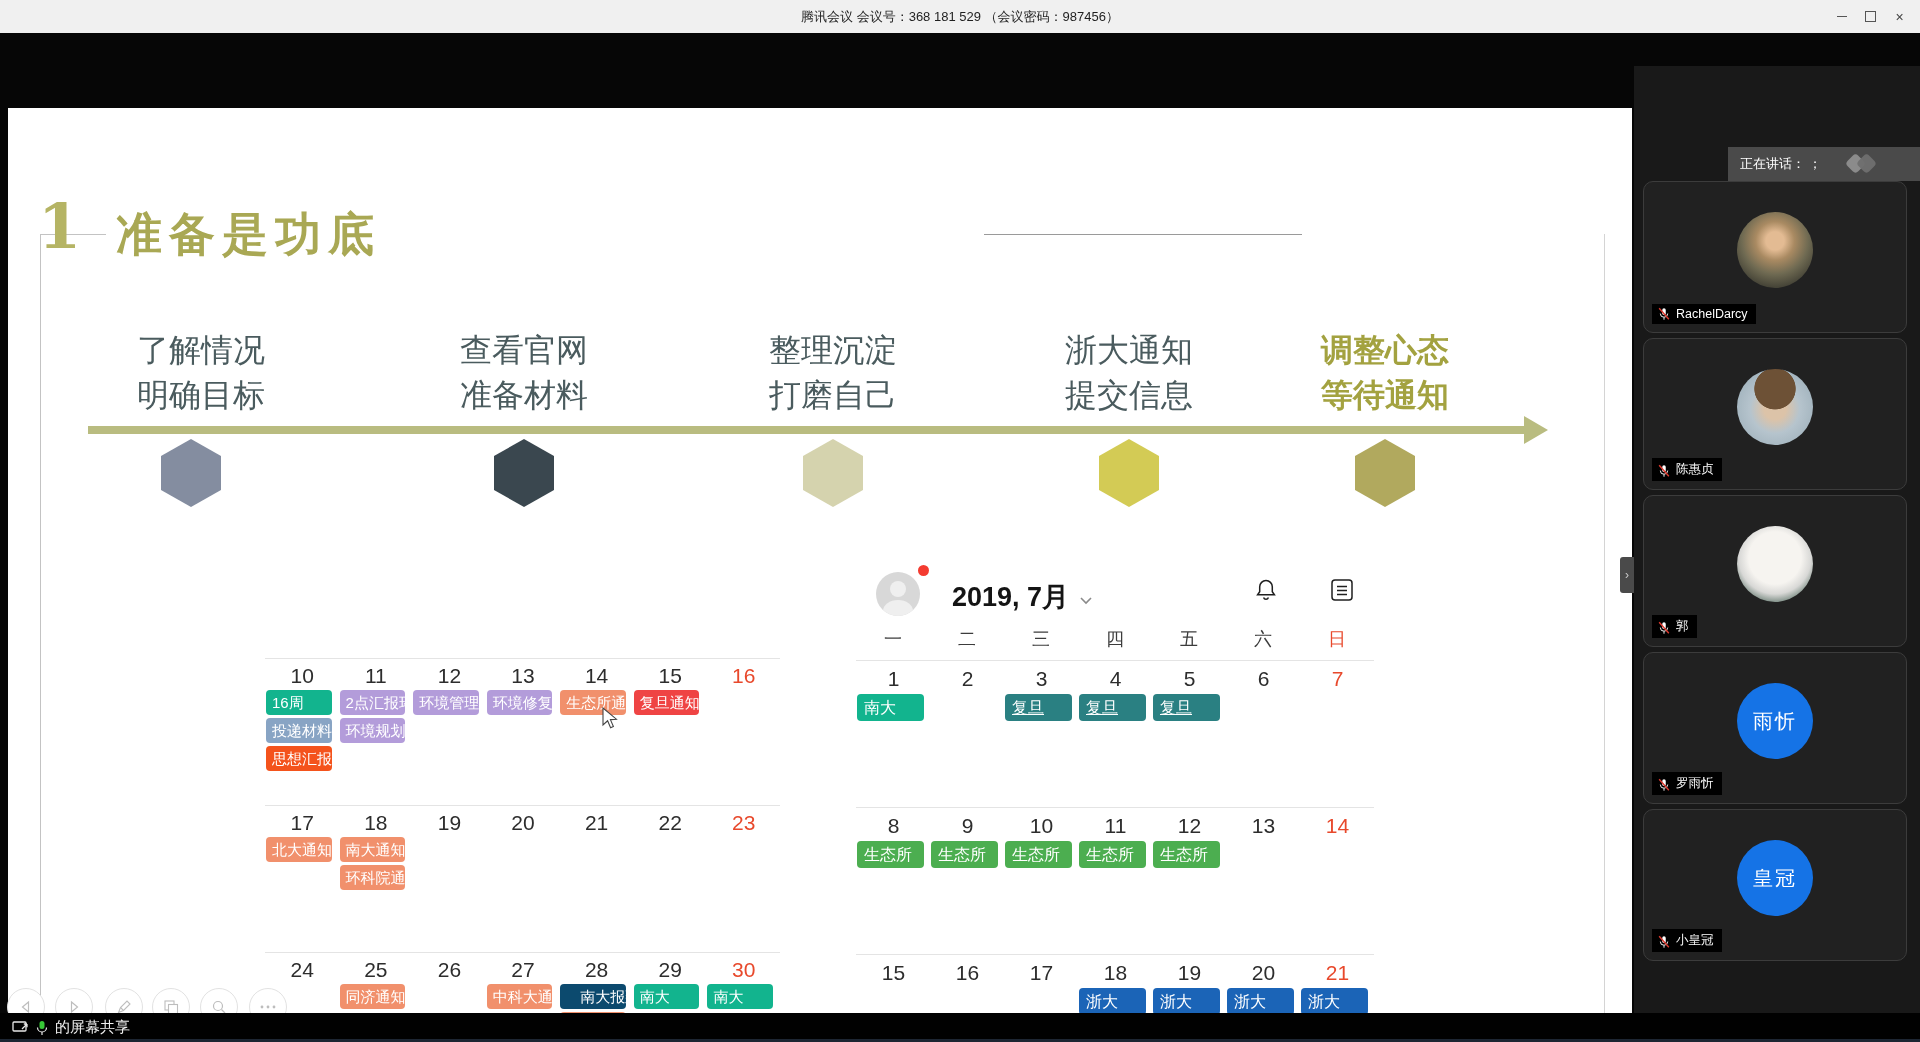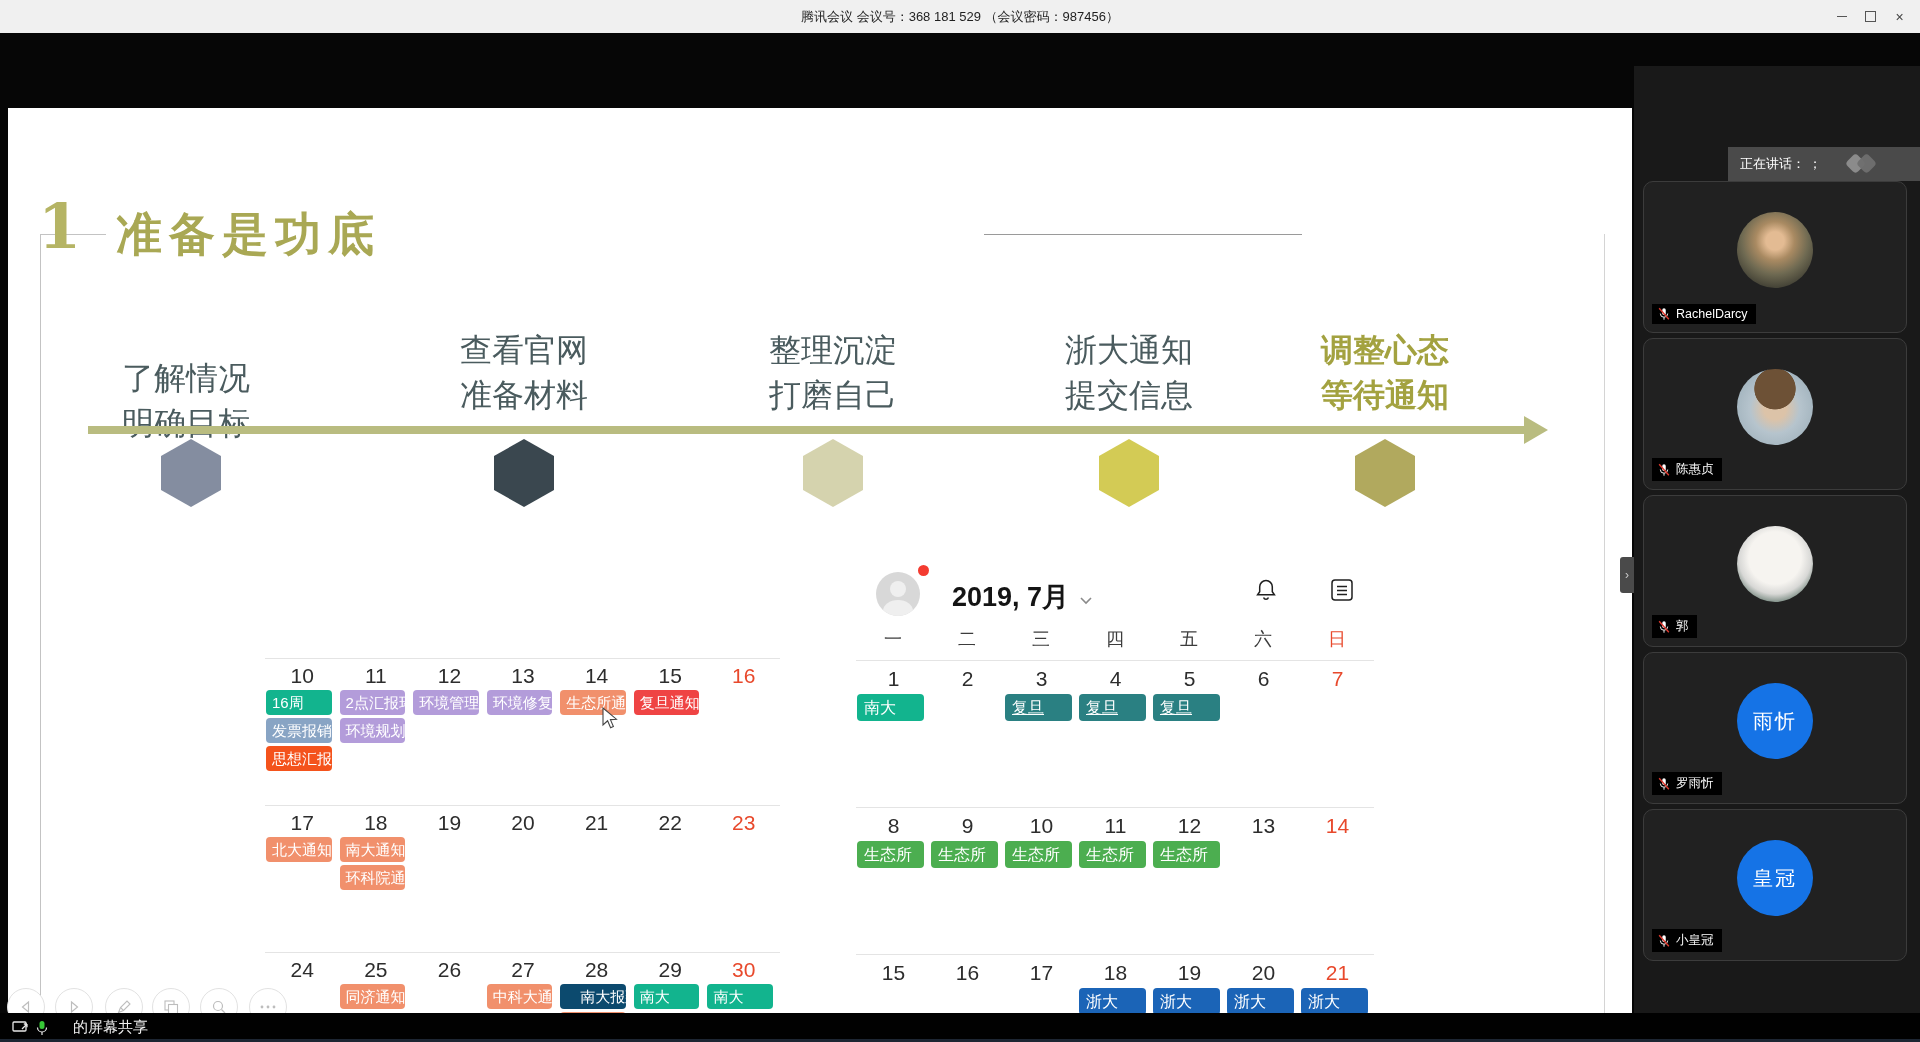--- a/index.html
+++ b/index.html
@@ -66,26 +66,26 @@
   .speaking-bar{position:absolute;left:94px;top:81px;width:192px;height:34px;background:#4a4a4a;color:#fff;font-size:13px;display:flex;align-items:center;padding-left:12px;box-sizing:border-box;}
   .tm-logo{position:absolute;right:36px;top:8px;width:40px;height:18px;}
   .tm-logo i{position:absolute;top:1px;width:15px;height:15px;border-radius:4px;transform:rotate(45deg);}
   .tm-logo i.a{left:4px;background:#8b8b8b;}
   .tm-logo i.b{left:15px;background:#6f6f6f;opacity:.95;}
   .tile{position:absolute;left:9px;width:262px;height:150px;background:#212121;border:1px solid #3c3c3c;border-radius:10px;}
   .pt-avatar{position:absolute;left:50%;top:30px;transform:translateX(-50%);width:76px;height:76px;border-radius:50%;display:flex;align-items:center;justify-content:center;color:#fff;font-size:20px;letter-spacing:2px;}
   .photo-child{background:radial-gradient(circle at 50% 38%,#e3bb93 0 15%,#a98a62 32%,#6f6a52 55%,#3f3e33 80%,#2e2d26 100%);}
   .photo-girl{background:radial-gradient(circle at 50% 26%,#6d5136 0 30%,rgba(0,0,0,0) 31%),radial-gradient(circle at 50% 52%,#dcc3a8 0 20%,#b6c4cd 45%,#93a7b2 100%);}
   .photo-cat{background:radial-gradient(circle at 50% 42%,#f6f4f0 0 45%,#d8d8d6 62%,#4a6458 85%,#23463c 100%);}
-  .name-tag{position:absolute;left:8px;bottom:8px;background:#000;color:#fff;font-size:12.5px;display:flex;align-items:center;gap:5px;padding:3px 8px 3px 5px;}
+  .name-tag{position:absolute;left:8px;bottom:8px;background:#000;color:#fff;font-size:12.5px;display:flex;align-items:flex-end;gap:5px;padding:3px 8px 3px 5px;}
   .collapse-handle{position:absolute;left:1620px;top:524px;width:14px;height:36px;background:#4a4a4a;color:#c9c9c9;border-radius:3px 0 0 3px;display:flex;align-items:center;justify-content:center;font-size:12px;}
 
   
   .statusbar{position:absolute;left:0;top:1013px;width:1920px;height:29px;background:#010101;display:flex;align-items:center;gap:7px;padding-left:12px;box-sizing:border-box;}
-  .statusbar .lbl{color:#f0f0f0;font-size:15px;margin-left:18px;}
+  .statusbar .lbl{color:#f0f0f0;font-size:15px;}
   .taskbar-edge{position:absolute;left:0;top:1039px;width:1920px;height:3px;background:#1d2633;}
 </style>
 </head>
 <body>
 
 <div class="page">
 
   <div class="titlebar">
     <div class="titlebar-title">腾讯会议 会议号：368 181 529 （会议密码：987456）</div>
     <div class="win-controls">
@@ -107,21 +107,21 @@
       <div class="frame-seg" style="left:32px;top:126px;width:1px;height:832px;"></div>
       <div class="frame-seg" style="left:1596px;top:126px;width:1px;height:832px;background:#d4d4d4;"></div>
 
       <div class="frame-seg" style="left:32px;top:126px;width:66px;height:1px;"></div>
       <div class="frame-seg" style="left:976px;top:126px;width:318px;height:1px;background:#9a9a9a;"></div>
 
       <div class="slide-number">1</div>
       <h1 class="slide-title">准备是功底</h1>
 
       <div id="steps" class="steps">
-          <div class="step" style="left: 58px; margin-top: 28px;">
+          <div class="step" style="left: 73px;">
             <div>了解情况</div>
             <div>明确目标</div>
           </div>
           <div class="hex" style="left: 153px; background: rgb(132, 141, 160);"></div>
           <div class="step" style="left: 396px;">
             <div>查看官网</div>
             <div>准备材料</div>
           </div>
           <div class="hex" style="left: 486px; background: rgb(58, 71, 79);"></div>
           <div class="step" style="left: 705px;">
@@ -141,21 +141,21 @@
           <div class="hex" style="left: 1347px; background: rgb(177, 169, 94);"></div>
         </div>
       <div class="tl-arrow-body" id="arrow-body" style="background: rgb(185, 188, 128);"></div>
       <div class="tl-arrow-head" id="arrow-head" style="border-left-color: rgb(185, 188, 128);"></div>
 
       <div id="mini-cal" class="mini-cal">
           <div class="cal-week">
             <div class="cal-day">
               <div class="cal-date">10</div>
               <div class="pill" style="background: rgb(18, 180, 142);">16周</div>
-              <div class="pill" style="background: rgb(136, 164, 196);">发票报销</div>
+              <div class="pill" style="background: rgb(136, 164, 196);">投递材料</div>
               <div class="pill" style="background: rgb(244, 83, 28);">思想汇报</div>
             </div>
             <div class="cal-day">
               <div class="cal-date">11</div>
               <div class="pill" style="background: rgb(179, 156, 218);">2点汇报环</div>
               <div class="pill" style="background: rgb(179, 156, 218);">环境规划:</div>
             </div>
             <div class="cal-day">
               <div class="cal-date">12</div>
               <div class="pill" style="background: rgb(179, 156, 218);">环境管理:</div>

